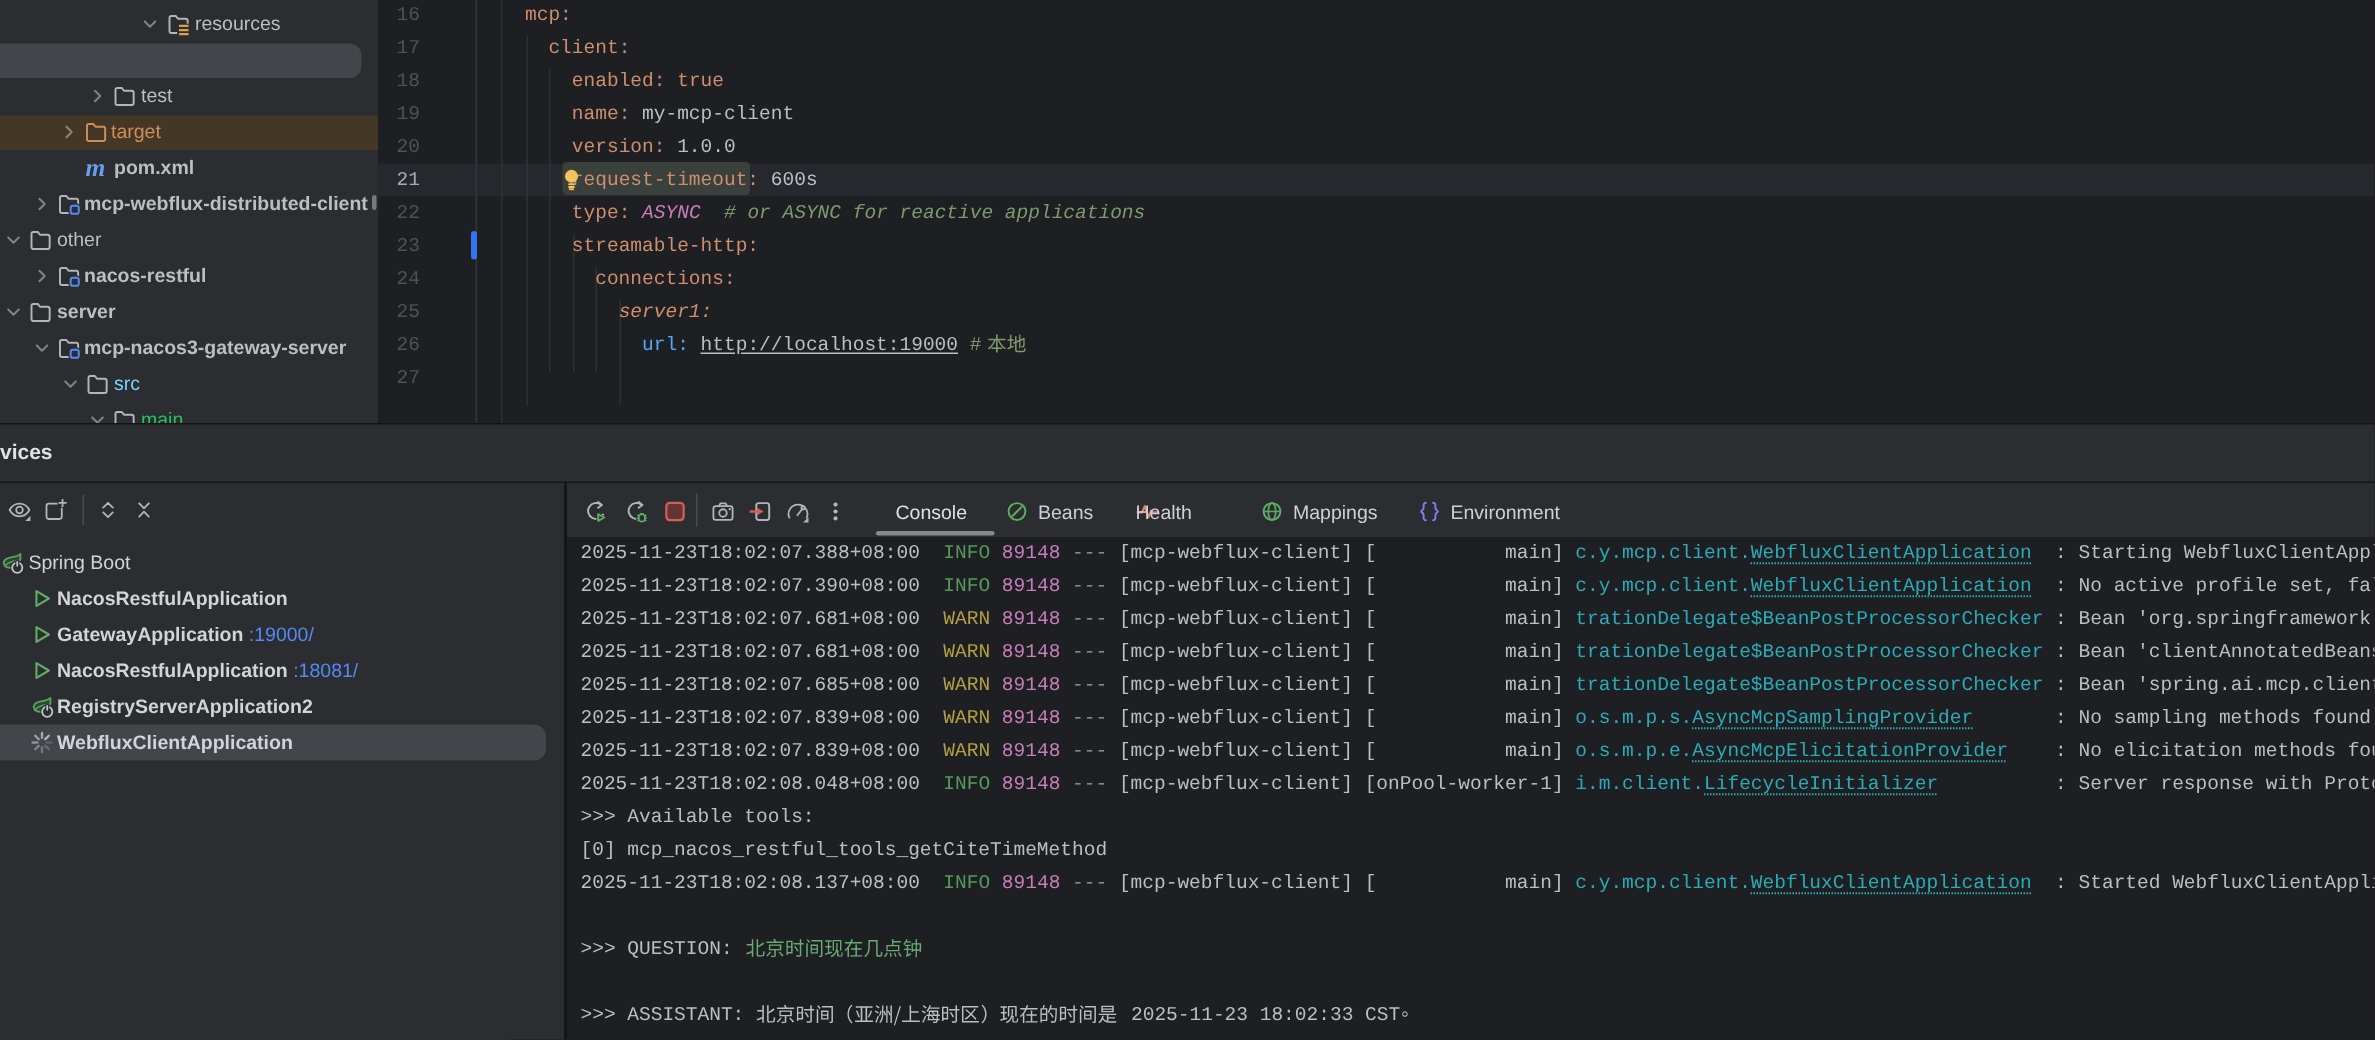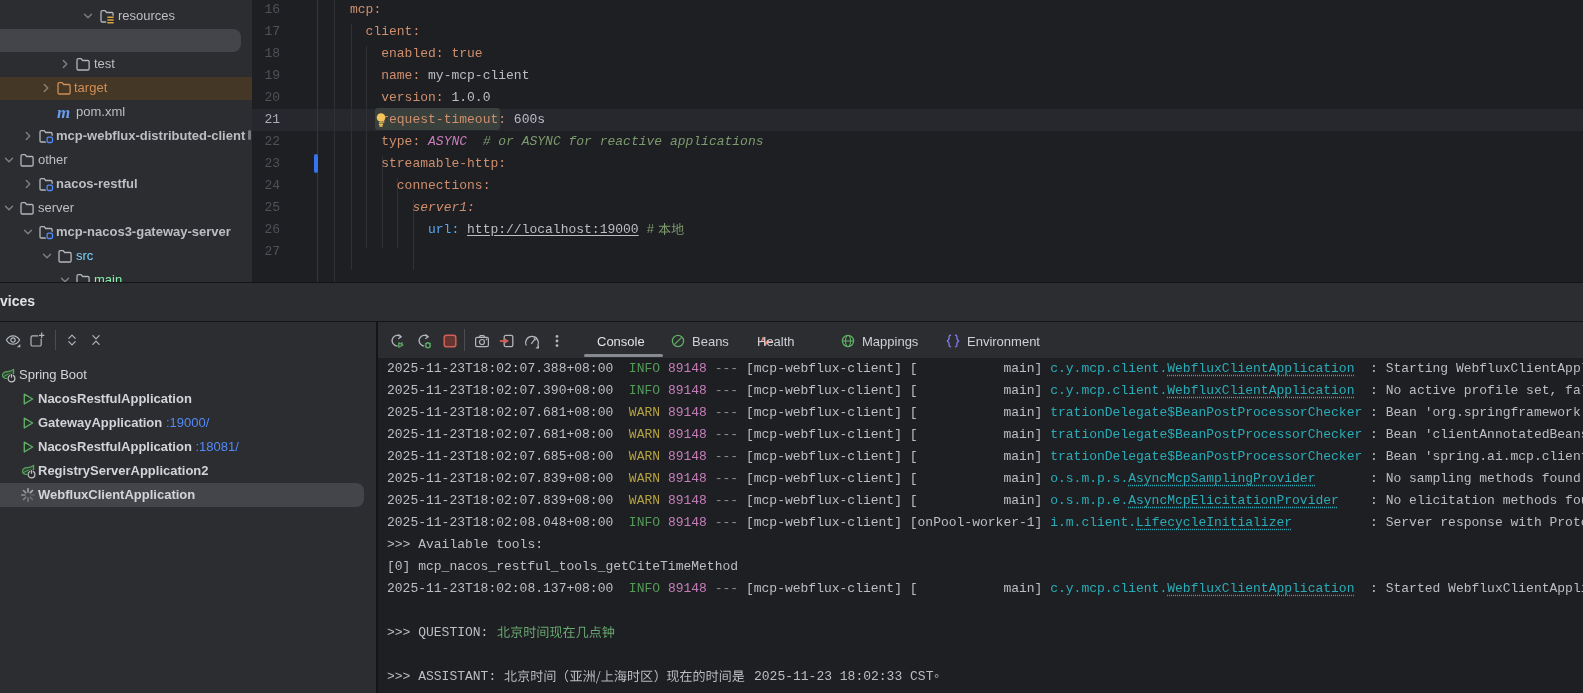--- a/index.html
+++ b/index.html
@@ -1,19 +1,19 @@
 <!DOCTYPE html>
 <html><head><meta charset="utf-8"><style>
 html,body{margin:0;padding:0;background:#1e1f22;}
 body{width:1583px;height:693px;position:relative;overflow:hidden;font-family:"Liberation Sans",sans-serif;font-size:13px;}
 pre{font-family:"Liberation Mono",monospace;}
 .du{text-decoration:underline dotted;text-underline-offset:3px;}
 </style></head><body>
 <div style="position:absolute;left:0;top:0;width:252px;height:282px;background:#2b2d30;overflow:hidden">
-    <div style="position:absolute;left:4px;top:5px;width:272px;height:22px;line-height:22px">
+    <div style="position:absolute;left:16px;top:5px;width:272px;height:22px;line-height:22px">
       <svg width="16" height="16" viewBox="0 0 16 16" style="position:absolute;left:76px;top:3px">
         <path d="M4.5 6.3 L8 9.8 L11.5 6.3" fill="none" stroke="#7d8188" stroke-width="1.4" stroke-linecap="round" stroke-linejoin="round"></path>
       </svg>
       <svg width="16" height="16" viewBox="0 0 16 16" style="position:absolute;left:95px;top:3px">
         <path d="M2 5 v-1.1 c0-.7 .55-1.3 1.25-1.3 h2.9 l1.5 1.9 h5.2 c.7 0 1.25 .6 1.25 1.3 v6.9 c0 .7-.55 1.3-1.25 1.3 H3.25 C2.55 14 2 13.4 2 12.7 Z" fill="none" stroke="#b2b5bb" stroke-width="1.3" stroke-linejoin="round"></path>
         <rect x="7.2" y="7.8" width="8.4" height="8" fill="#2b2d30"></rect>
         <g stroke="#d6a343" stroke-width="1.5">
           <path d="M8.3 9.2 h6.4 M8.3 12 h6.4 M8.3 14.8 h6.4"></path>
         </g>
       </svg>
@@ -36,21 +36,21 @@
       </svg>
       <svg width="16" height="16" viewBox="0 0 16 16" style="position:absolute;left:56px;top:3px">
         <path d="M2 5 v-1.1 c0-.7 .55-1.3 1.25-1.3 h2.9 l1.5 1.9 h5.2 c.7 0 1.25 .6 1.25 1.3 v6.9 c0 .7-.55 1.3-1.25 1.3 H3.25 C2.55 14 2 13.4 2 12.7 Z" fill="none" stroke="#cf8e55" stroke-width="1.3" stroke-linejoin="round"></path>
       </svg>
       <span style="position:absolute;left:74px;font-weight:400;color:#cf8e55;white-space:nowrap">target</span>
     </div>
     <div style="position:absolute;left:0;top:101px;width:252px;height:22px;line-height:22px">
       <svg width="16" height="16" viewBox="0 0 16 16" style="position:absolute;left:56px;top:3px">
         <text x="1" y="13.5" font-family="Liberation Serif" font-style="italic" font-weight="bold" font-size="17" fill="#6a9cf0">m</text>
       </svg>
-      <span style="position:absolute;left:76px;font-weight:400;color:#bcbec4;white-space:nowrap">pom.xml</span>
+      <span style="position:absolute;left:76px;font-weight:700;color:#bcbec4;white-space:nowrap">pom.xml</span>
     </div>
     <div style="position:absolute;left:0;top:125px;width:232px;height:22px;line-height:22px">
       <svg width="16" height="16" viewBox="0 0 16 16" style="position:absolute;left:20px;top:3px">
         <path d="M6.3 4.5 L9.8 8 L6.3 11.5" fill="none" stroke="#7d8188" stroke-width="1.4" stroke-linecap="round" stroke-linejoin="round"></path>
       </svg>
       <svg width="16" height="16" viewBox="0 0 16 16" style="position:absolute;left:38px;top:3px">
         <path d="M2 5 v-1.1 c0-.7 .55-1.3 1.25-1.3 h2.9 l1.5 1.9 h5.2 c.7 0 1.25 .6 1.25 1.3 v6.9 c0 .7-.55 1.3-1.25 1.3 H3.25 C2.55 14 2 13.4 2 12.7 Z" fill="none" stroke="#b2b5bb" stroke-width="1.3" stroke-linejoin="round"></path>
         <rect x="7.6" y="7.6" width="7.6" height="7.6" rx="2" fill="#2b2d30"></rect>
         <rect x="9.1" y="9.1" width="5.4" height="5.4" rx="1.4" fill="none" stroke="#548af7" stroke-width="1.3"></rect>
       </svg>
@@ -76,21 +76,21 @@
       </svg>
       <span style="position:absolute;left:38px;font-weight:400;color:#bcbec4;white-space:nowrap">other</span>
     </div>
     <div style="position:absolute;left:0;top:197px;width:252px;height:22px;line-height:22px">
       <svg width="16" height="16" viewBox="0 0 16 16" style="position:absolute;left:1px;top:3px">
         <path d="M4.5 6.3 L8 9.8 L11.5 6.3" fill="none" stroke="#7d8188" stroke-width="1.4" stroke-linecap="round" stroke-linejoin="round"></path>
       </svg>
       <svg width="16" height="16" viewBox="0 0 16 16" style="position:absolute;left:19px;top:3px">
         <path d="M2 5 v-1.1 c0-.7 .55-1.3 1.25-1.3 h2.9 l1.5 1.9 h5.2 c.7 0 1.25 .6 1.25 1.3 v6.9 c0 .7-.55 1.3-1.25 1.3 H3.25 C2.55 14 2 13.4 2 12.7 Z" fill="none" stroke="#b2b5bb" stroke-width="1.3" stroke-linejoin="round"></path>
       </svg>
-      <span style="position:absolute;left:38px;font-weight:400;color:#bcbec4;white-space:nowrap">server</span>
+      <span style="position:absolute;left:38px;font-weight:700;color:#bcbec4;white-space:nowrap">server</span>
     </div>
     <div style="position:absolute;left:0;top:221px;width:252px;height:22px;line-height:22px">
       <svg width="16" height="16" viewBox="0 0 16 16" style="position:absolute;left:20px;top:3px">
         <path d="M4.5 6.3 L8 9.8 L11.5 6.3" fill="none" stroke="#7d8188" stroke-width="1.4" stroke-linecap="round" stroke-linejoin="round"></path>
       </svg>
       <svg width="16" height="16" viewBox="0 0 16 16" style="position:absolute;left:38px;top:3px">
         <path d="M2 5 v-1.1 c0-.7 .55-1.3 1.25-1.3 h2.9 l1.5 1.9 h5.2 c.7 0 1.25 .6 1.25 1.3 v6.9 c0 .7-.55 1.3-1.25 1.3 H3.25 C2.55 14 2 13.4 2 12.7 Z" fill="none" stroke="#b2b5bb" stroke-width="1.3" stroke-linejoin="round"></path>
         <rect x="7.6" y="7.6" width="7.6" height="7.6" rx="2" fill="#2b2d30"></rect>
         <rect x="9.1" y="9.1" width="5.4" height="5.4" rx="1.4" fill="none" stroke="#548af7" stroke-width="1.3"></rect>
       </svg>
@@ -105,21 +105,21 @@
       </svg>
       <span style="position:absolute;left:76px;font-weight:400;color:#7dd3fc;white-space:nowrap">src</span>
     </div>
     <div style="position:absolute;left:0;top:269px;width:252px;height:22px;line-height:22px">
       <svg width="16" height="16" viewBox="0 0 16 16" style="position:absolute;left:57px;top:3px">
         <path d="M4.5 6.3 L8 9.8 L11.5 6.3" fill="none" stroke="#7d8188" stroke-width="1.4" stroke-linecap="round" stroke-linejoin="round"></path>
       </svg>
       <svg width="16" height="16" viewBox="0 0 16 16" style="position:absolute;left:75px;top:3px">
         <path d="M2 5 v-1.1 c0-.7 .55-1.3 1.25-1.3 h2.9 l1.5 1.9 h5.2 c.7 0 1.25 .6 1.25 1.3 v6.9 c0 .7-.55 1.3-1.25 1.3 H3.25 C2.55 14 2 13.4 2 12.7 Z" fill="none" stroke="#b2b5bb" stroke-width="1.3" stroke-linejoin="round"></path>
       </svg>
-      <span style="position:absolute;left:94px;font-weight:400;color:#86efac;white-space:nowrap">main</span>
+      <span style="position:absolute;left:94px;font-weight:400;color:#22c55e;white-space:nowrap">main</span>
     </div>
     <div style="position:absolute;left:248px;top:130px;width:3px;height:10px;border-radius:2px;background:#757980"></div>
   </div>
 <div style="position:absolute;left:252px;top:0;width:1331px;height:282px;background:#1e1f22;overflow:hidden">
 <div style="position:absolute;left:0;top:109px;width:1331px;height:22px;background:#26282e"></div>
 <div style="position:absolute;left:123px;top:108px;width:125px;height:22px;background:#3a403c;border-radius:3px"></div>
 <div style="position:absolute;left:65px;top:0;width:1px;height:282px;background:#35373c"></div>
 <div style="position:absolute;left:82px;top:0;width:1px;height:282px;background:#2e3034"></div>
 <div style="position:absolute;left:98.5px;top:24px;width:1px;height:246px;background:#2e3136"></div>
     <div style="position:absolute;left:114px;top:46px;width:1px;height:202px;background:#2e3136"></div>

